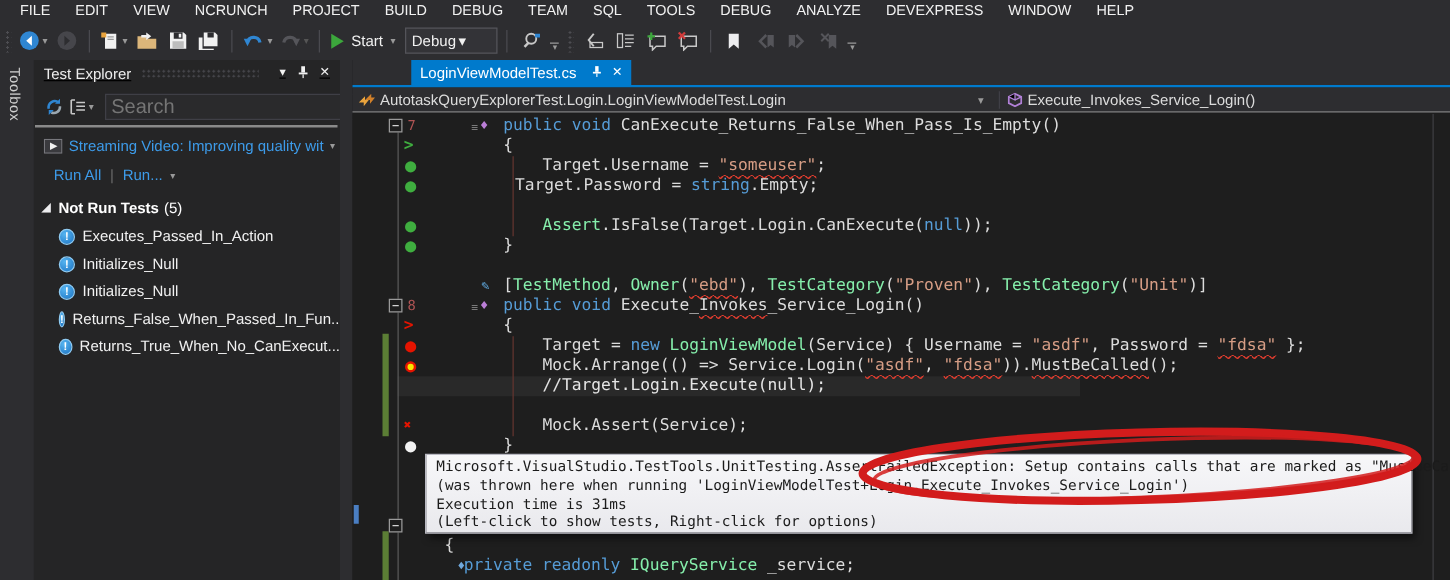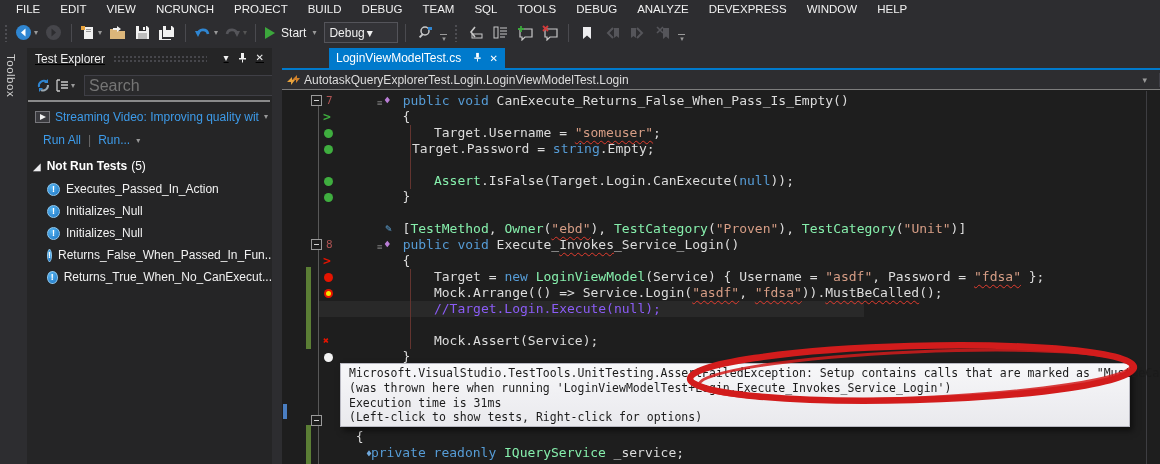--- a/index.html
+++ b/index.html
@@ -67,21 +67,21 @@
   .bc-text { color:#DCDCDC; font-size:12px; margin-left:4px; white-space:nowrap; overflow:hidden; }
   .bc-chev { color:#9a9a9a; font-size:9px; margin:0 8px; }
   .bc-div { width:1px; height:14px; background:#3F3F46; }
   .bc-right { width:360px; display:flex; align-items:center; padding:0 6px; }
 
   .viewport { position:absolute; left:0; top:43px; right:0; bottom:0; background:#1E1E1E; overflow:hidden;
               font-family:"DejaVu Sans Mono","Liberation Mono",monospace; font-size:13px; }
   .code-lines { position:absolute; left:0; top:2px; right:0; }
   .code-line { height:16px; line-height:16px; white-space:pre; color:#DCDCDC; }
   .pl { color:#DCDCDC; } .kw { color:#569CD6; } .ty { color:#86efac; }
-  .st { color:#D69D85; } .cm { color:#8b5cf6; }
+  .st { color:#D69D85; } .cm { color:#e5e5e5; }
   .sq { text-decoration-line:underline; text-decoration-style:wavy; text-decoration-color:#e23c2e; text-decoration-thickness:1px; text-underline-offset:3px; }
   .cur-line { position:absolute; left:36px; right:296px; top:210px; height:16px; background:#292929; }
   .fold-line { position:absolute; left:36px; top:8px; bottom:0; width:1px; background:#585858; }
   .red-guide { position:absolute; width:1px; background:#63342f; }
   .scroll-line { position:absolute; right:13px; top:0; bottom:0; width:1px; background:#3E3E42; }
 
   .fold-box { position:absolute; left:29px; width:11px; height:11px; border:1px solid #9a9a9a; background:#1E1E1E; }
   .fold-box::after { content:""; position:absolute; left:2px; right:2px; top:4px; height:1px; background:#d4d4d4; }
   .fold-num { position:absolute; left:44px; font-size:11px; color:#B05454; line-height:14px; }
   .g-arrow { position:absolute; left:41px; font-weight:bold; font-size:13px; line-height:16px; }
@@ -367,20 +367,27 @@
       <div class="bc-left">
         <svg width="14" height="12" viewBox="0 0 14 12">
             <path d="M1 8 L6 3 v3 h3 l-4 5 v-3 Z" fill="#E8A33D"></path>
             <path d="M6 5 L11 0 v3 h3 l-4 5 v-3 Z" fill="#D2812A" transform="translate(0,1)"></path>
           </svg>
         <span class="bc-text">AutotaskQueryExplorerTest.Login.LoginViewModelTest.Login</span>
         <span style="flex:1"></span>
         <span class="bc-chev">▾</span>
       </div>
       <div class="bc-div"></div>
+      <div class="bc-right">
+        <svg width="12" height="12" viewBox="0 0 12 12">
+            <path d="M6 1 L11 3.5 V8.5 L6 11 L1 8.5 V3.5 Z" fill="none" stroke="#B180D7" stroke-width="1.4"></path>
+            <path d="M6 1 V6 L1 3.5 M6 6 L11 3.5" stroke="#B180D7" stroke-width="1"></path>
+          </svg>
+        <span class="bc-text">Execute_Invokes_Service_Login()</span>
+      </div>
     </div>
 
     <div class="viewport">
       <div class="cur-line"></div>
       <div class="fold-line"></div>
       <div>
           <div class="bar" style="left: 1px; top: 313px; width: 4px; height: 15px; background: rgb(74, 126, 194);"></div>
           <div class="bar" style="left: 24px; top: 176px; width: 5px; height: 82px; background: rgb(91, 126, 53);"></div>
           <div class="bar" style="left: 24px; top: 334px; width: 5px; height: 40px; background: rgb(91, 126, 53);"></div>
         </div>

